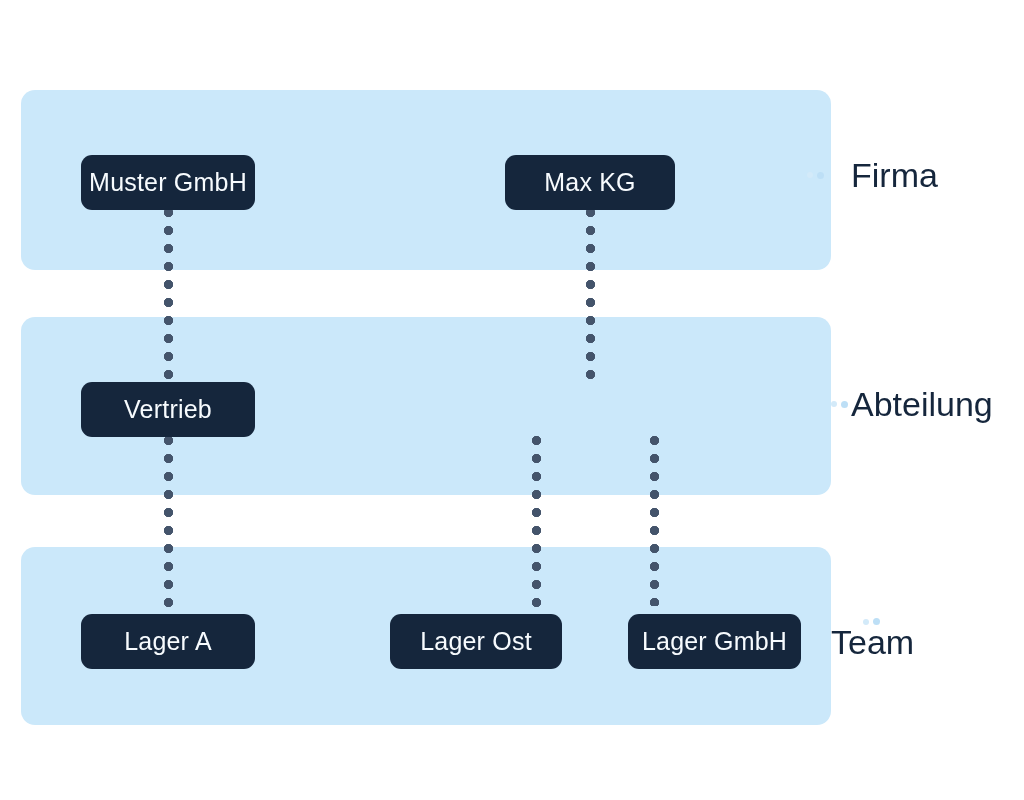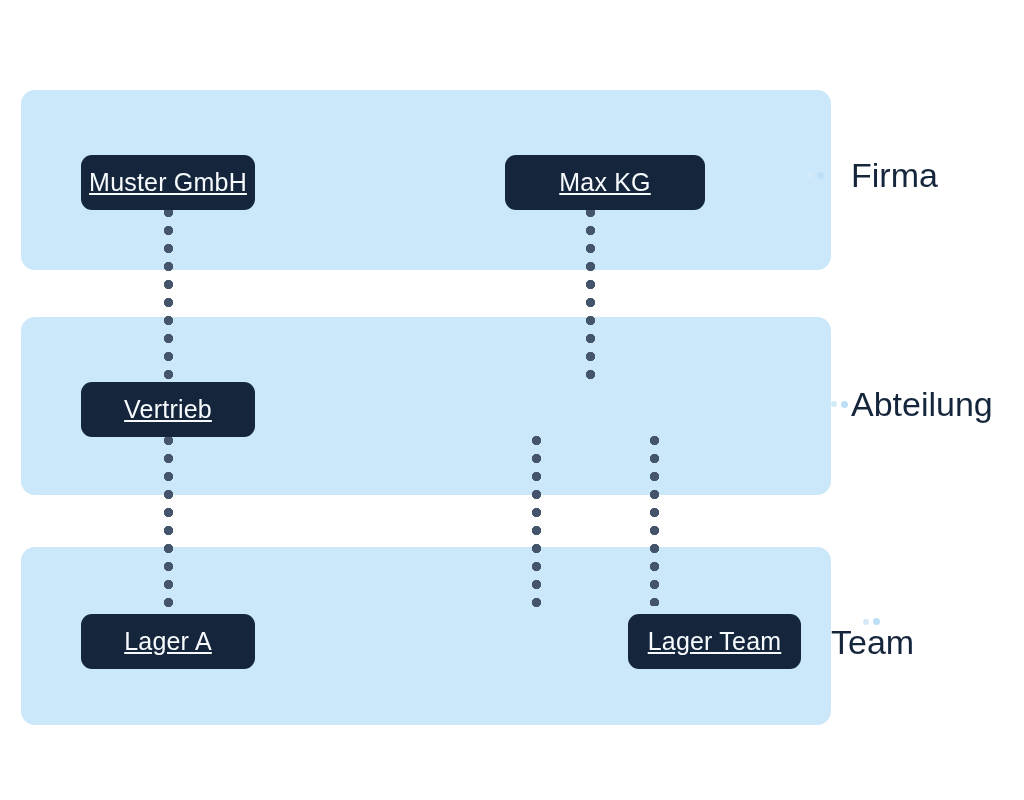--- a/index.html
+++ b/index.html
@@ -51,21 +51,20 @@
     display: flex;
     align-items: center;
     justify-content: center;
     color: #f7fbfe;
     font-size: 25px;
     font-family: "Liberation Sans", sans-serif;
     letter-spacing: 0.2px;
     white-space: nowrap;
     box-sizing: border-box;
     padding: 0 14px;
-    text-decoration: underline;
   }
 
   
   .level-label {
     position: absolute;
     display: flex;
     align-items: center;
     height: 44px;
     white-space: nowrap;
   }
@@ -104,26 +103,27 @@
   <div class="band" style="top:317px; height:178px;"></div>
   <div class="band" style="top:547px; height:178px;"></div>
 
   <div class="connector" style="left:164px; top:208px; height:178px;"></div>
   <div class="connector" style="left:586px; top:208px; height:178px;"></div>
   <div class="connector" style="left:164px; top:436px; height:180px;"></div>
   <div class="connector" style="left:532px; top:436px; height:180px;"></div>
   <div class="connector" style="left:650px; top:436px; height:170px;"></div>
 
   <div class="node" style="left:81px; top:155px; width:174px;">Muster GmbH</div>
-  <div class="node" style="left:505px; top:155px; width:200px;">Max KG</div>
+  <div class="node" style="left:505px; top:155px; width:170px;">Max KG</div>
 
   <div class="node" style="left:81px; top:382px; width:174px;">Vertrieb</div>
 
   <div class="node" style="left:81px; top:614px; width:174px;">Lager A</div>
-  <div class="node" style="left:628px; top:614px; width:173px;">Lager Team</div>
+  <div class="node" style="left:390px; top:614px; width:172px;">Lager Ost</div>
+  <div class="node" style="left:628px; top:614px; width:173px;">Lager GmbH</div>
 
   <div class="level-label" style="left:807px; top:153px;gap:24px;">
     <span class="lead-dots">
       <i class="small"></i>
         <i></i>
     </span>
     <span class="cap-text">Firma</span>
   </div>
 
   <div class="level-label" style="left:831px; top:382px;">

